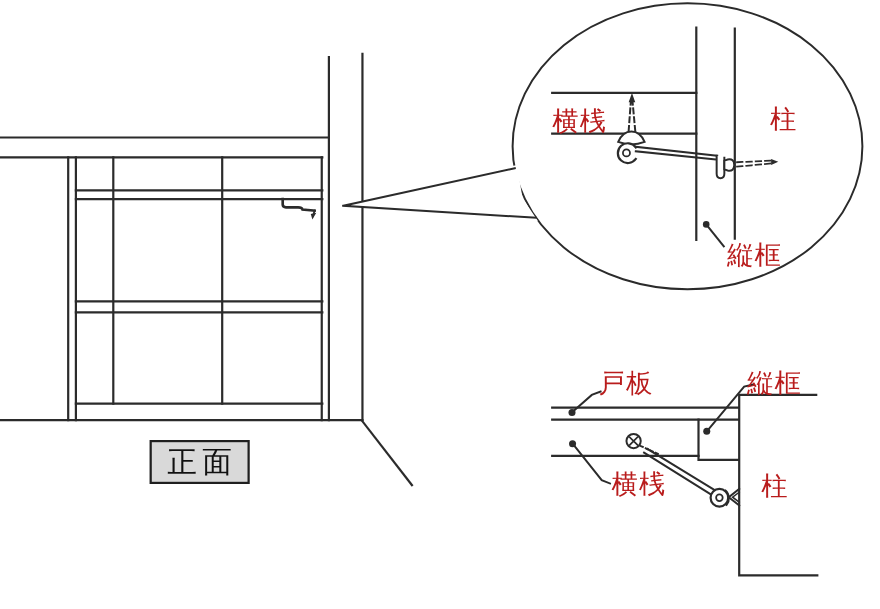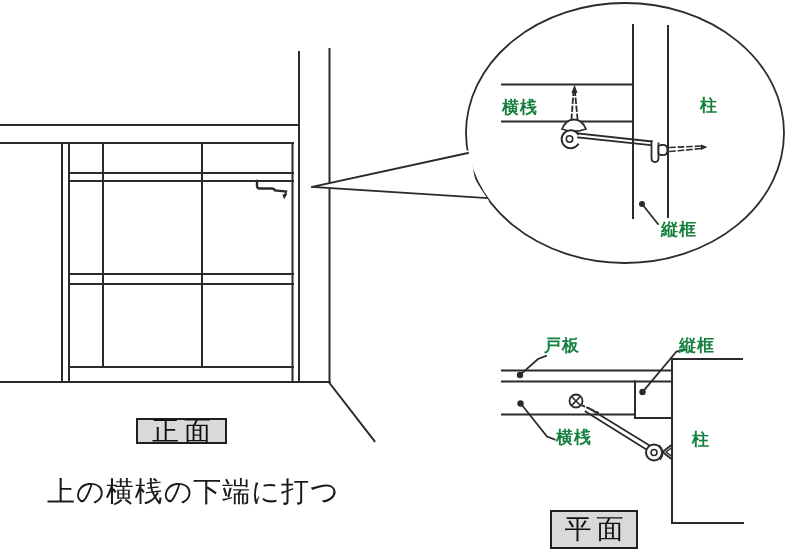--- a/index.html
+++ b/index.html
@@ -2,22 +2,22 @@
 <html><head>
 <meta charset="utf-8">
 <style>
   html,body { margin:0; padding:0; background:#ffffff; }
   .stage {
     position:relative; width:800px; height:554px; background:#ffffff;
     overflow:hidden; font-family:"Liberation Sans", sans-serif;
   }
   .stage svg { position:absolute; left:0; top:0; }
   .lbl {
-    position:absolute; font-size:17px; line-height:1; color:#15803d;
-    white-space:nowrap; letter-spacing:1px;font-weight:bold;
+    position:absolute; font-size:24px; line-height:1; color:#b91c1c;
+    white-space:nowrap; letter-spacing:1px;
   }
   .tag {
     position:absolute; display:flex; align-items:center; justify-content:center;
     background:#d9d9d9; border:2px solid #1f1f1f; box-sizing:border-box;
     font-size:27px; color:#111; letter-spacing:0.18em; padding-left:0.18em;
     line-height:1;
   }
   .caption {
     position:absolute; font-size:28px; line-height:1.1; color:#1b1b1b;
     letter-spacing:1px; white-space:nowrap;
@@ -140,18 +140,16 @@
 
   <div class="lbl" style="left:502px; top:99px;">横桟</div>
   <div class="lbl" style="left:700px; top:97px;">柱</div>
   <div class="lbl" style="left:661px; top:221px;">縦框</div>
 
   <div class="lbl" style="left:544px; top:337px;text-align:center;">戸板</div>
   <div class="lbl" style="left:679px; top:337px;">縦框</div>
   <div class="lbl" style="left:556px; top:429px;">横桟</div>
   <div class="lbl" style="left:692px; top:431px;">柱</div>
 
-  <div class="tag" style="left:136px; top:418px; width:91px; height:26px;">正面</div>
-  <div class="tag" style="left:550px; top:510px; width:88px; height:39px;">平面</div>
+  <div class="tag" style="left:136px; top:400px; width:91px; height:40px;">正面</div>
 
-  <div class="caption" style="left:47px; top:477px;">上の横桟の下端に打つ</div>
 
 </div>
 
 </body></html>

